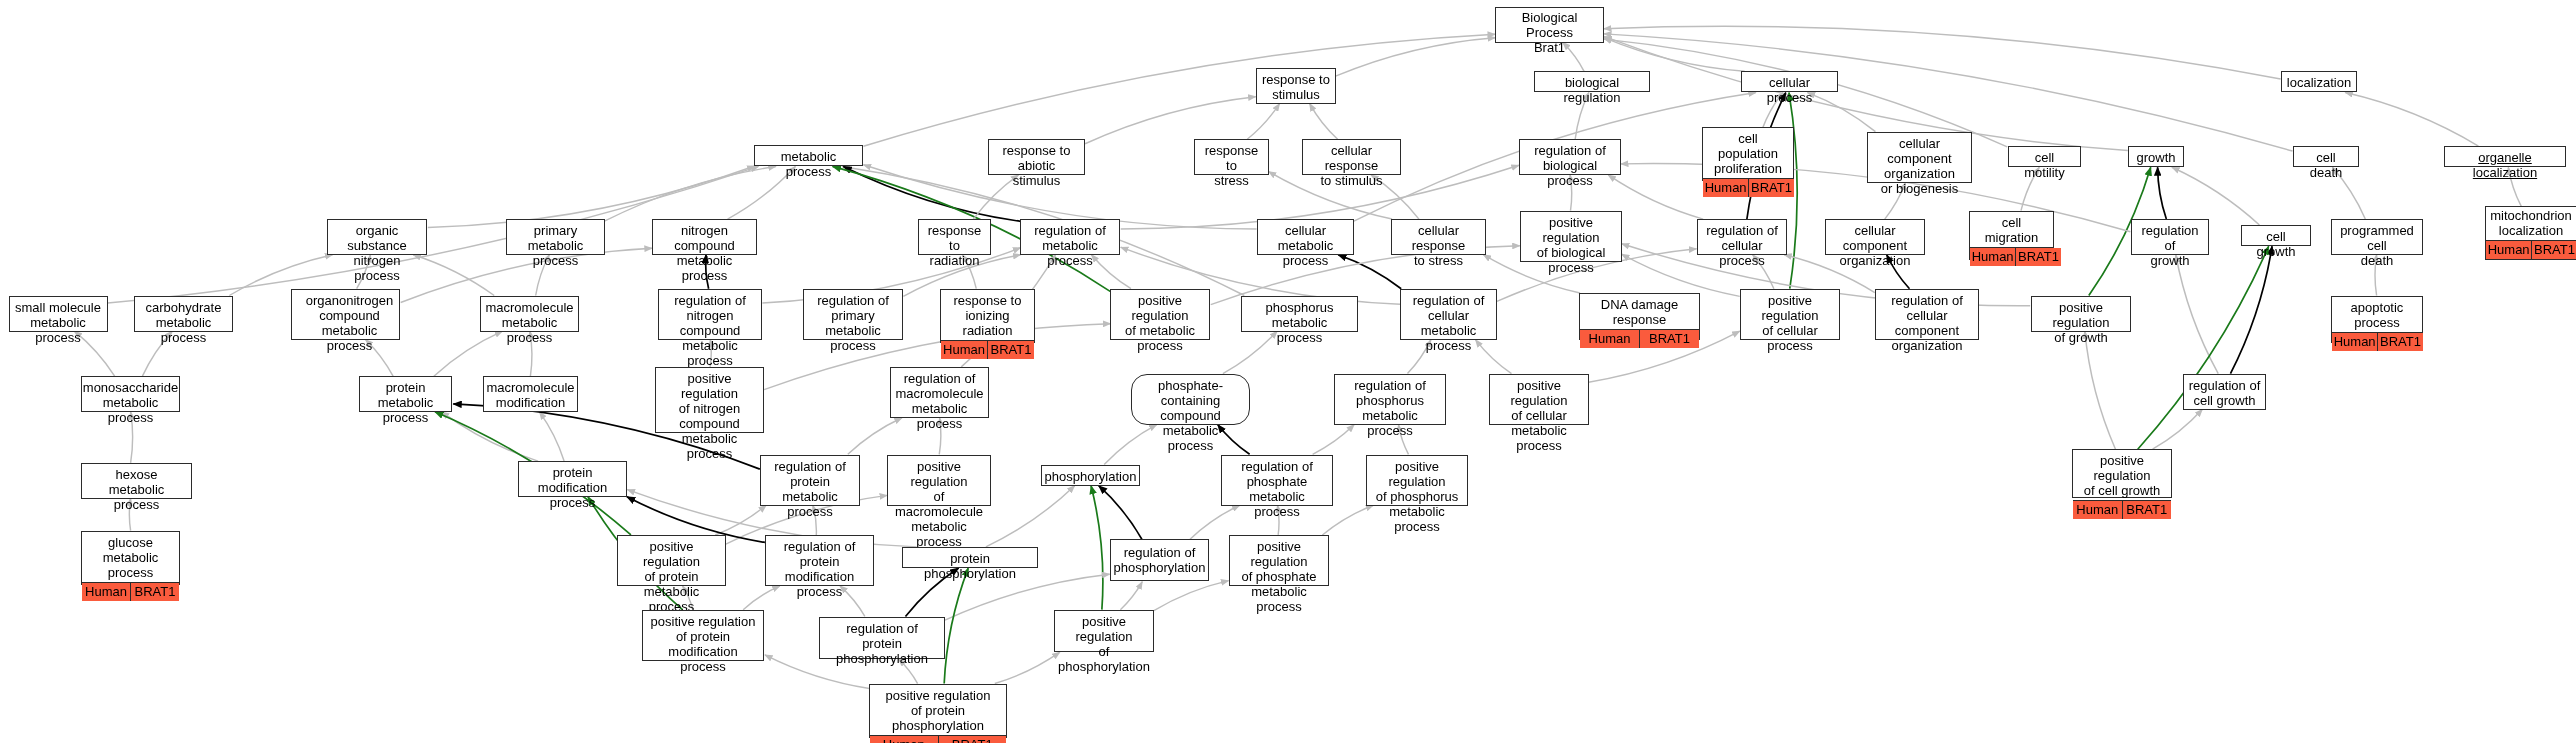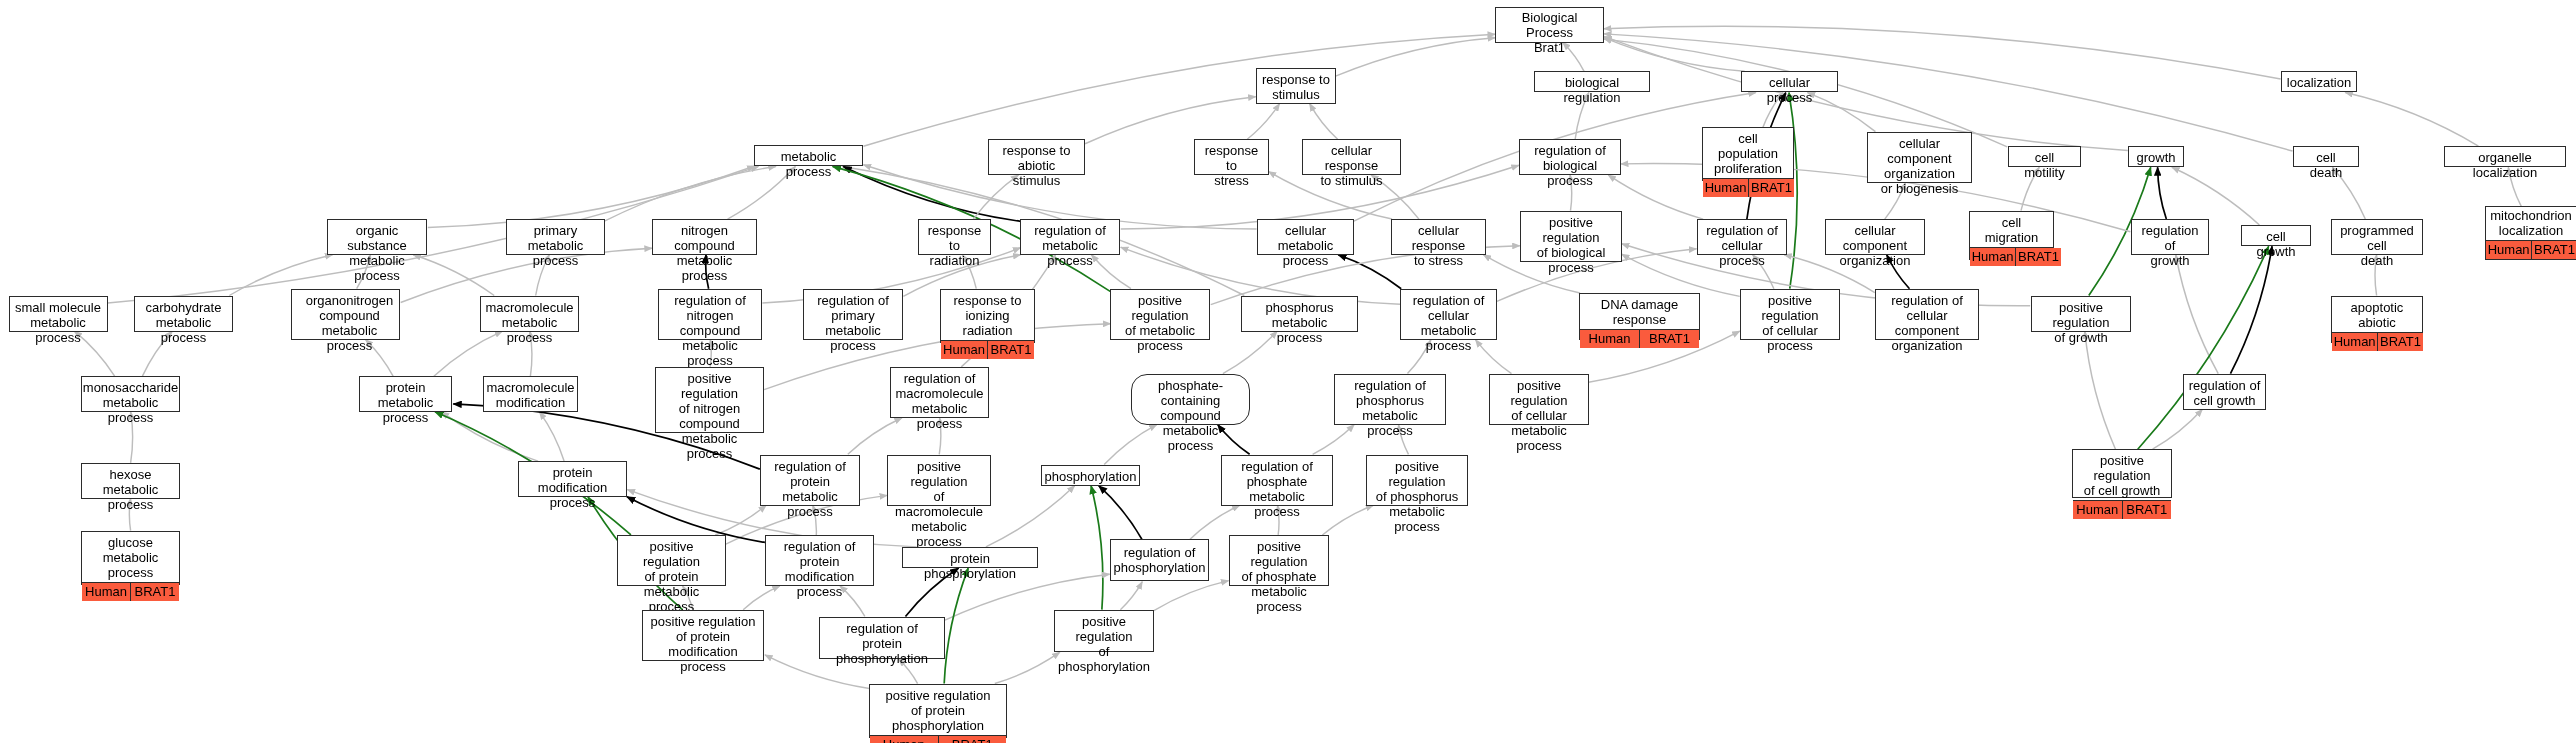--- a/index.html
+++ b/index.html
@@ -199,26 +199,26 @@
       </div>
       <div class="node" style="left: 2008px; top: 146px; width: 73px; height: 21px;">
         <div class="lbl">cell motility</div>
       </div>
       <div class="node" style="left: 2128px; top: 146px; width: 56px; height: 21px;">
         <div class="lbl">growth</div>
       </div>
       <div class="node" style="left: 2293px; top: 146px; width: 66px; height: 21px;">
         <div class="lbl">cell death</div>
       </div>
-      <div class="node" style="left: 2444px; top: 146px; width: 122px; height: 21px;">
+      <div class="node" style="left: 2444px; top: 146px; width: 122px; height: 21px; text-decoration: underline;">
         <div class="lbl">organelle localization</div>
       </div>
       <div class="node" style="left: 327px; top: 219px; width: 100px; height: 36px;">
         <div class="lbl">organic substance
-metabolic process</div>
+nitrogen process</div>
       </div>
       <div class="node" style="left: 506px; top: 219px; width: 99px; height: 36px;">
         <div class="lbl">primary metabolic
 process</div>
       </div>
       <div class="node" style="left: 652px; top: 219px; width: 105px; height: 36px;">
         <div class="lbl">nitrogen compound
 metabolic process</div>
       </div>
       <div class="node" style="left: 918px; top: 219px; width: 73px; height: 36px;">
@@ -433,21 +433,21 @@
 metabolic process</div>
       </div>
       <div class="node" style="left: 2072px; top: 449px; width: 100px; height: 49px;">
         <div class="lbl">positive regulation
 of cell growth</div>
         <div class="anno">
           <div class="cell first">Human</div>
           <div class="cell">BRAT1</div>
         </div>
       </div>
-      <div class="node" style="left: 81px; top: 463px; width: 99px; height: 36px; align-items: flex-end;">
+      <div class="node" style="left: 81px; top: 463px; width: 111px; height: 36px; align-items: flex-end;">
         <div class="lbl">hexose metabolic
 process</div>
       </div>
       <div class="node" style="left: 642px; top: 610px; width: 122px; height: 51px;">
         <div class="lbl">positive regulation
 of protein modification
 process</div>
       </div>
       <div class="node" style="left: 819px; top: 617px; width: 126px; height: 42px;">
         <div class="lbl">regulation of
@@ -467,21 +467,21 @@
       </div>
       <div class="node" style="left: 869px; top: 684px; width: 138px; height: 54px;">
         <div class="lbl">positive regulation
 of protein phosphorylation</div>
         <div class="anno">
           <div class="cell first">Human</div>
           <div class="cell">BRAT1</div>
         </div>
       </div>
       <div class="node" style="left: 2331px; top: 296px; width: 92px; height: 47px;">
-        <div class="lbl">apoptotic abiotic</div>
+        <div class="lbl">apoptotic process</div>
         <div class="anno">
           <div class="cell first">Human</div>
           <div class="cell">BRAT1</div>
         </div>
       </div>
       <div class="node" style="left: 2183px; top: 374px; width: 83px; height: 36px;">
         <div class="lbl">regulation of
 cell growth</div>
       </div>
     </div>

